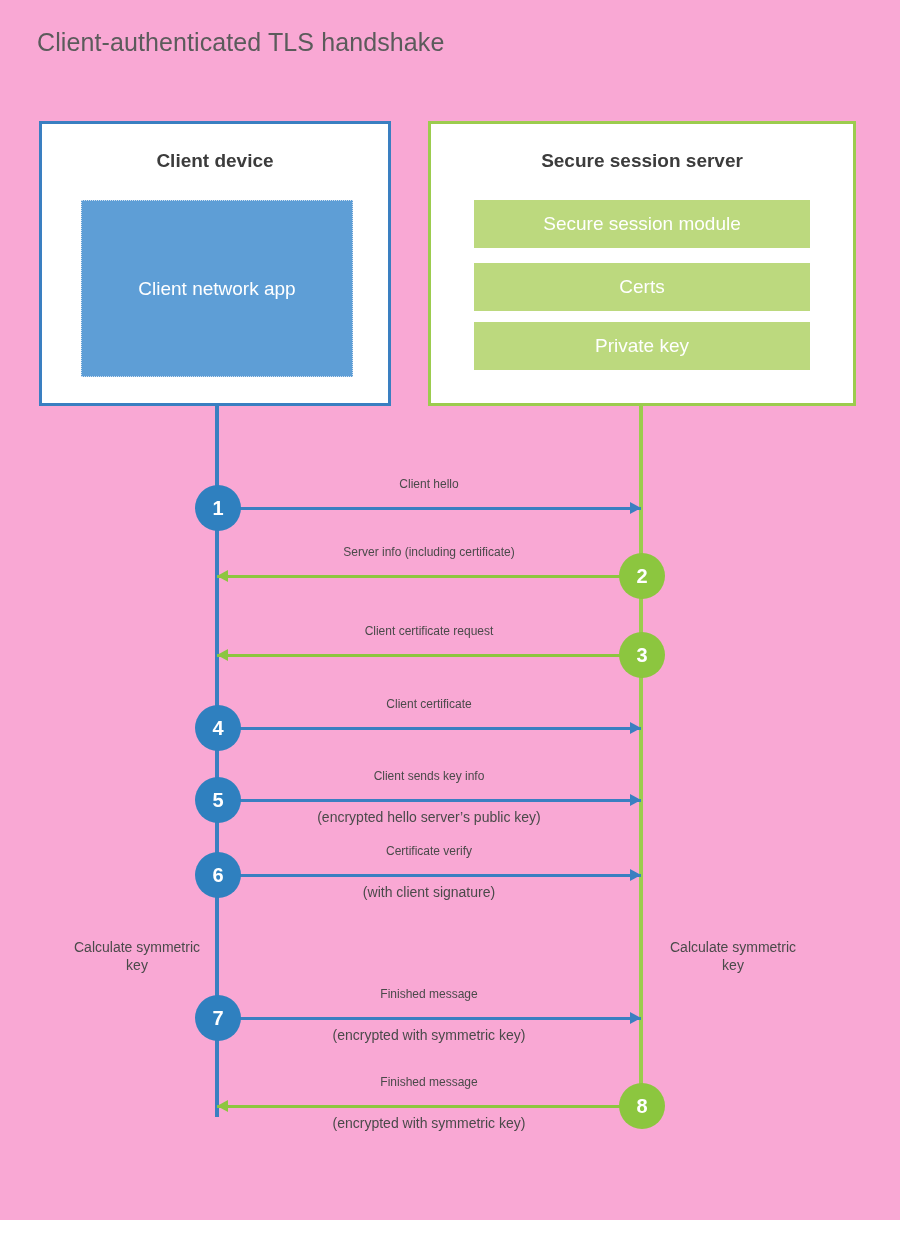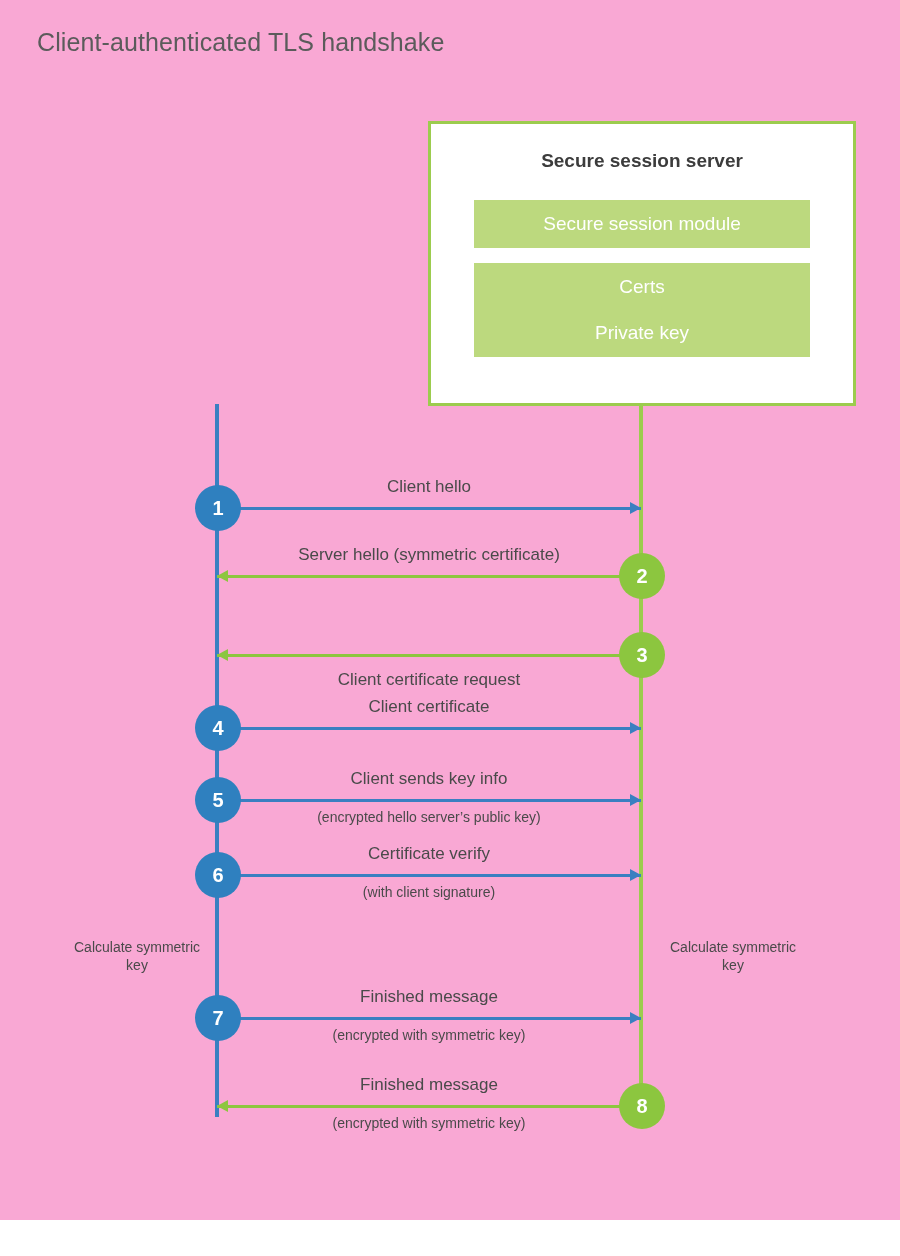--- a/index.html
+++ b/index.html
@@ -94,21 +94,21 @@
     display: flex;
     align-items: center;
     justify-content: center;
   }
   .server-bar span {
     color: #ffffff;
     font-size: 19px;
   }
   #server-bar-0 { top: 76px; }
   #server-bar-1 { top: 139px; }
-  #server-bar-2 { top: 185px; }
+  #server-bar-2 { top: 198px; }
 
   
   .lifeline {
     position: absolute;
     width: 4px;
   }
   #client-lifeline {
     left: 215px;
     top: 404px;
     height: 713px;
@@ -143,21 +143,21 @@
     top: -5px;
     border-top: 6.5px solid transparent;
     border-bottom: 6.5px solid transparent;
   }
   .arrow-head.right.blue { border-left: 11px solid #3a7fc1; }
   .arrow-head.left.green { border-right: 11px solid #8cc63f; }
 
   .msg-label {
     position: absolute;
     text-align: center;
-    font-size: 17px;
+    font-size: 12px;
     color: #4a4a4a;
     top: -30px;
     white-space: nowrap;
   }
   .msg-sublabel {
     position: absolute;
     text-align: center;
     font-size: 14px;
     color: #4a4a4a;
     top: 10px;
@@ -206,20 +206,26 @@
     text-align: center;
   }
 </style>
 </head>
 <body>
 
 <div id="canvas">
 
   <div id="page-title">Client-authenticated TLS handshake</div>
 
+  <div class="entity-box" id="client-box">
+    <div class="entity-title">Client device</div>
+    <div id="client-app-block">
+      <div id="client-app-label">Client network app</div>
+    </div>
+  </div>
 
   <div class="entity-box" id="server-box">
     <div class="entity-title">Secure session server</div>
     <div class="server-bar" id="server-bar-0">
       <span>Secure session module</span>
     </div>
     <div class="server-bar" id="server-bar-1">
       <span>Certs</span>
     </div>
     <div class="server-bar" id="server-bar-2">
@@ -233,27 +239,27 @@
   <div id="messages-layer">
       <div class="msg" style="top: 507px;">
         <div class="msg-line blue" style="left: 217px; width: 424px;"></div>
         <div class="arrow-head right blue" style="left: 630px;"></div>
         <div class="msg-label" style="left: 217px; width: 424px;">Client hello</div>
         <div class="step-circle blue" style="left: 195px; top: -22px;">1</div>
       </div>
       <div class="msg" style="top: 575px;">
         <div class="msg-line green" style="left: 217px; width: 424px;"></div>
         <div class="arrow-head left green" style="left: 217px;"></div>
-        <div class="msg-label" style="left: 217px; width: 424px;">Server hello (symmetric certificate)</div>
+        <div class="msg-label" style="left: 217px; width: 424px;">Server info (including certificate)</div>
         <div class="step-circle green" style="left: 619px; top: -22px;">2</div>
       </div>
       <div class="msg" style="top: 654px;">
         <div class="msg-line green" style="left: 217px; width: 424px;"></div>
         <div class="arrow-head left green" style="left: 217px;"></div>
-        <div class="msg-label" style="left: 217px; width: 424px; margin-top: 46px;">Client certificate request</div>
+        <div class="msg-label" style="left: 217px; width: 424px;">Client certificate request</div>
         <div class="step-circle green" style="left: 619px; top: -22px;">3</div>
       </div>
       <div class="msg" style="top: 727px;">
         <div class="msg-line blue" style="left: 217px; width: 424px;"></div>
         <div class="arrow-head right blue" style="left: 630px;"></div>
         <div class="msg-label" style="left: 217px; width: 424px;">Client certificate</div>
         <div class="step-circle blue" style="left: 195px; top: -22px;">4</div>
       </div>
       <div class="msg" style="top: 799px;">
         <div class="msg-line blue" style="left: 217px; width: 424px;"></div>

